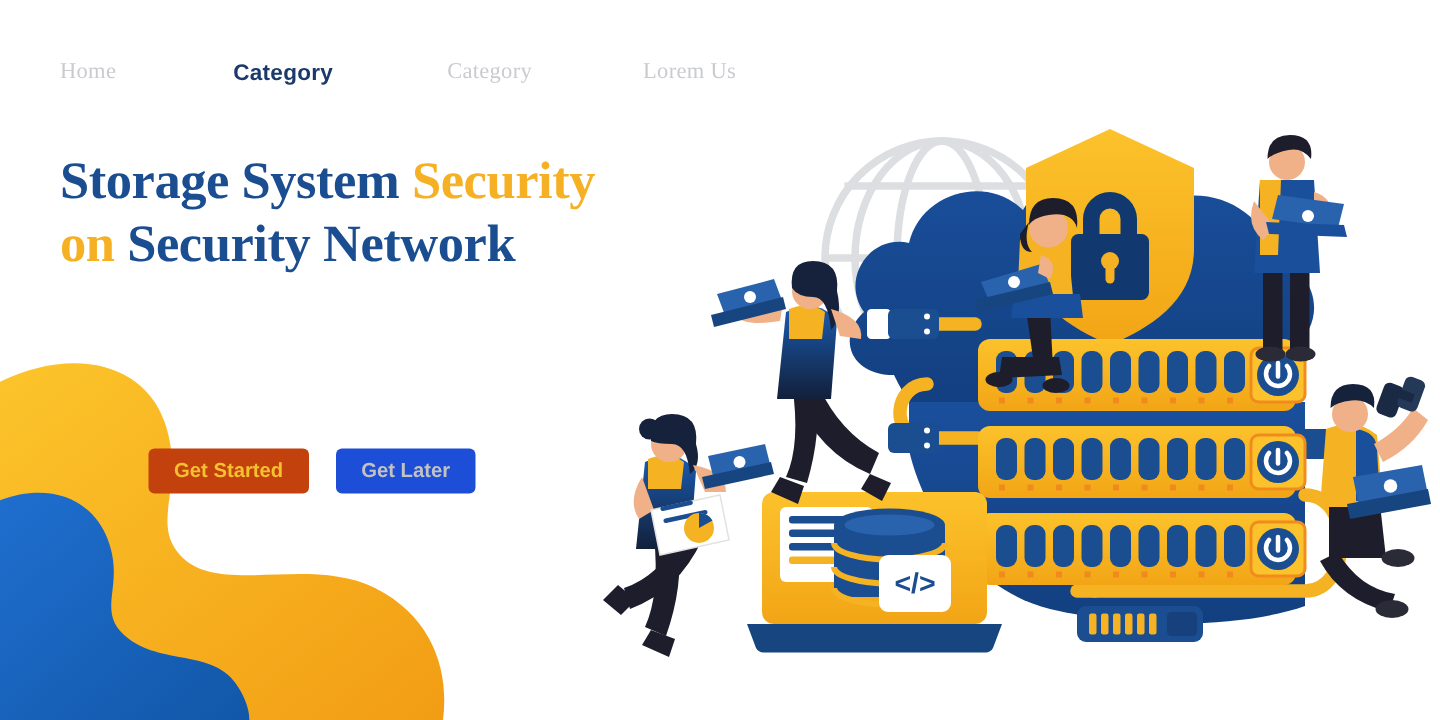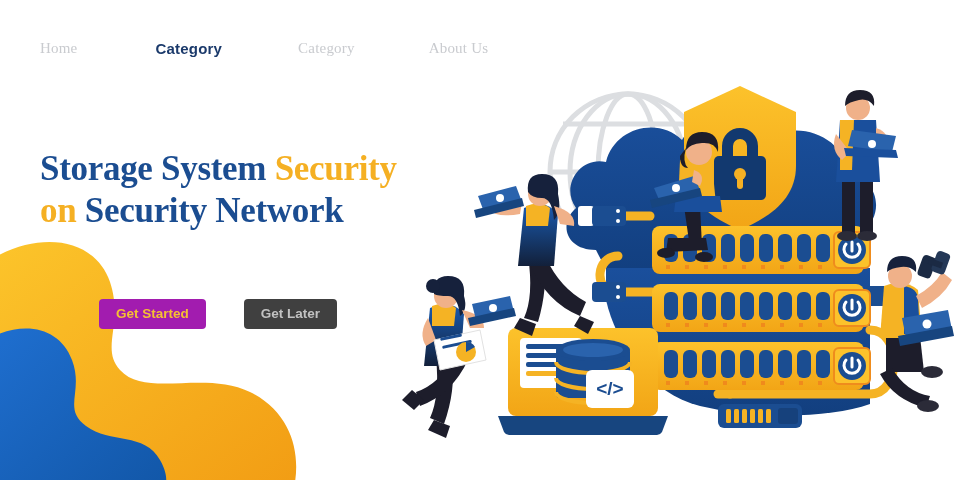--- a/index.html
+++ b/index.html
@@ -24,42 +24,41 @@
   .nav-gap-1 { width:78px; } .nav-gap-2 { width:76px; } .nav-gap-3 { width:74px; }
 
   
   .hero { position:absolute; top:100px; left:40px; width:470px; }
   .headline {
     font-family:"Liberation Serif", serif;
     font-weight:bold;
     font-size:35px;
     line-height:42px;
     letter-spacing:-.3px;
-    margin-top:48px;
   }
   .c-blue { color:#1b4d91; }
   .c-yellow { color:#f5b023; }
 
   .lede {
     margin-top:14px;
     font-size:14.5px;
     line-height:20px;
     color:#dcdcdc;
     font-family:"Liberation Sans", sans-serif;
     max-width:330px;
   }
 
   .btn-row { position:absolute; top:299px; left:99px; display:flex; align-items:center; gap:18px; }
   .btn {
     border:none; cursor:pointer; font-size:13.5px; font-weight:bold;
     padding:8px 17px; border-radius:4px; font-family:"Liberation Sans", sans-serif;
     line-height:1;
   }
-  .btn-primary { background:#a21caf; color:#f5c032; }
-  .btn-secondary { background:#404040; color:#c2c2c2;margin-left:20px; }
+  .btn-primary { background:#c2410c; color:#f5c032; }
+  .btn-secondary { background:#1d4ed8; color:#c2c2c2; }
 
   
   .illo { position:absolute; top:0; left:400px; width:560px; height:480px; }
   .illo svg { display:block; }
 </style>
 </head>
 <body>
 
 <div id="page">
 
@@ -80,21 +79,21 @@
     </svg>
   </div>
 
   <nav class="nav">
     <a class="nav-item">Home</a>
     <span class="nav-gap-1"></span>
     <a class="nav-item active">Category</a>
     <span class="nav-gap-2"></span>
     <a class="nav-item">Category</a>
     <span class="nav-gap-3"></span>
-    <a class="nav-item">About Us</a>
+    <a class="nav-item">Lorem Us</a>
   </nav>
 
   <div class="hero">
     <h1 class="headline">
       <span class="c-blue">Storage System </span><span class="c-yellow">Security</span><br>
       <span class="c-yellow">on </span><span class="c-blue">Security Network</span>
     </h1>
   </div>
 
   <div class="btn-row">

